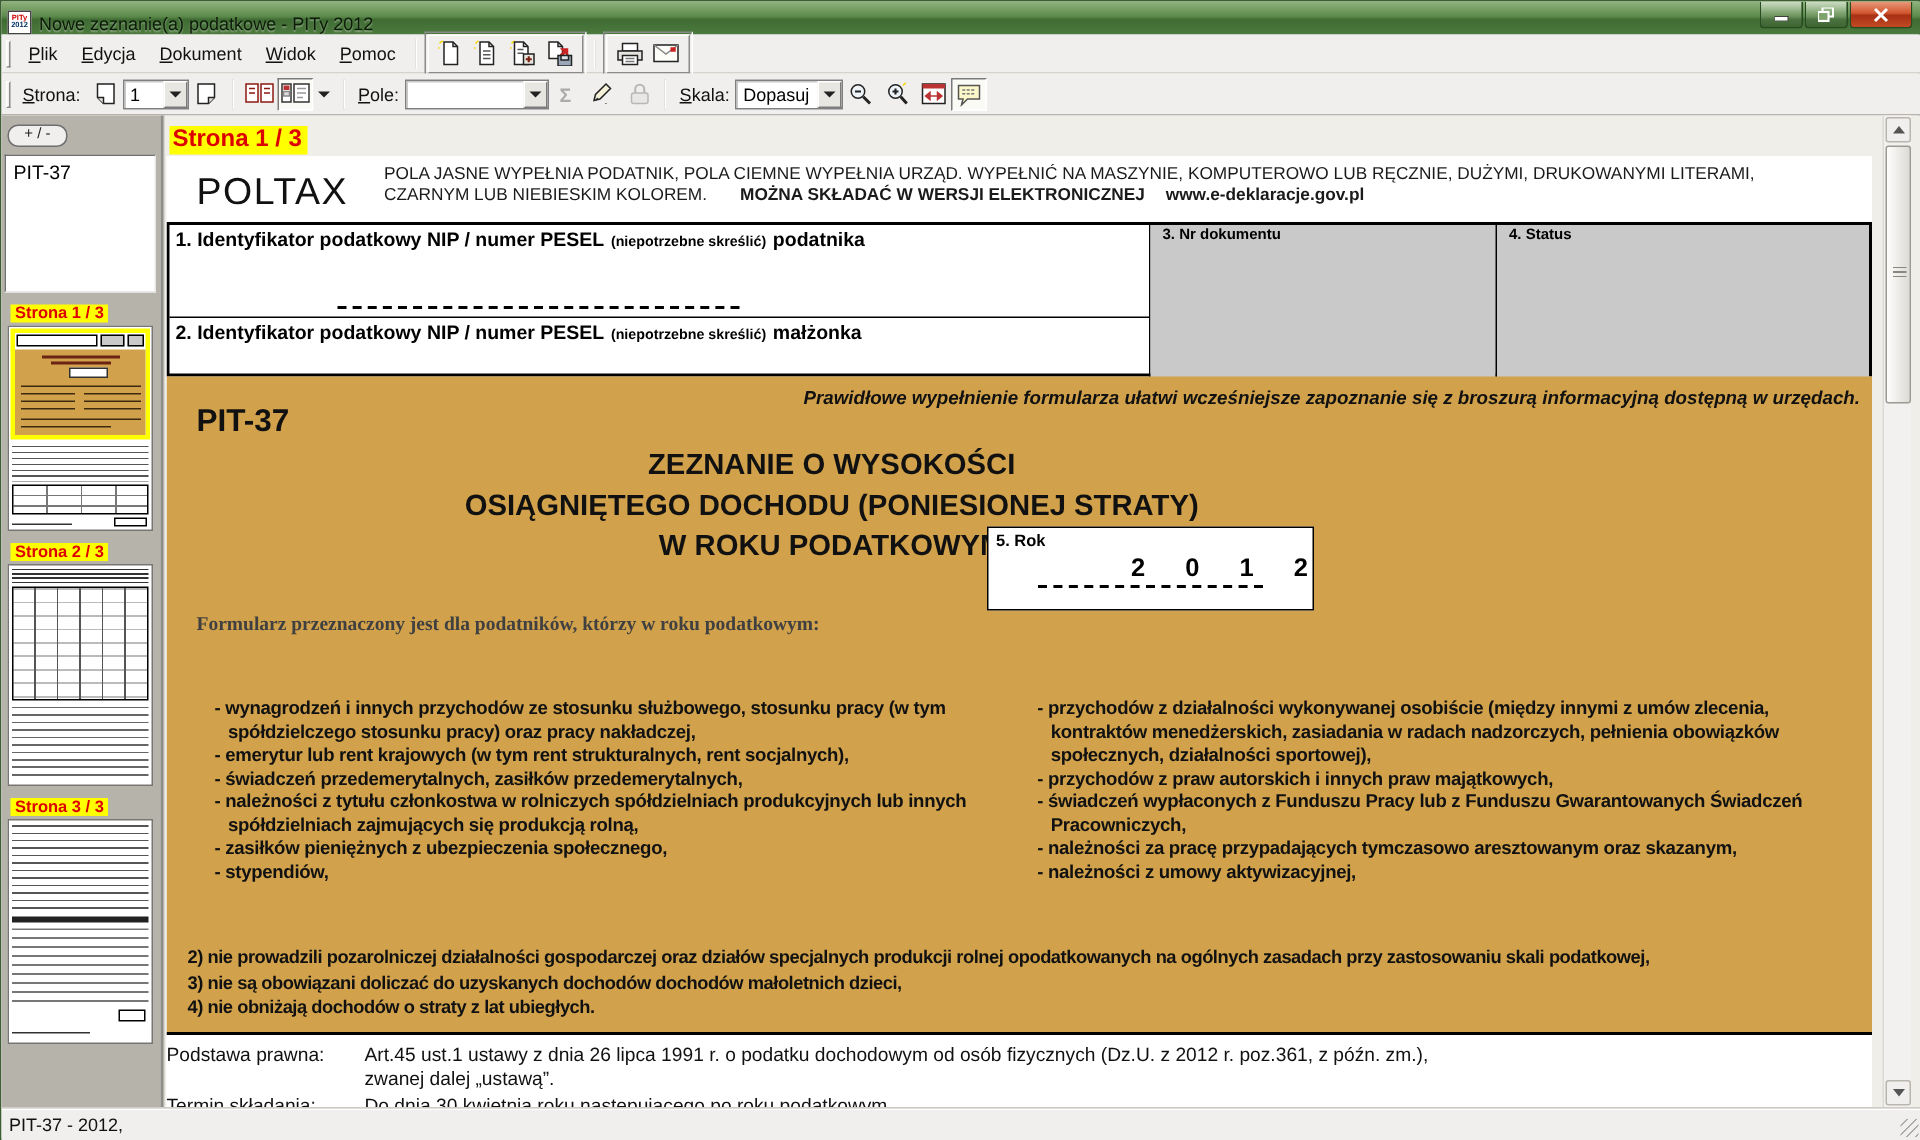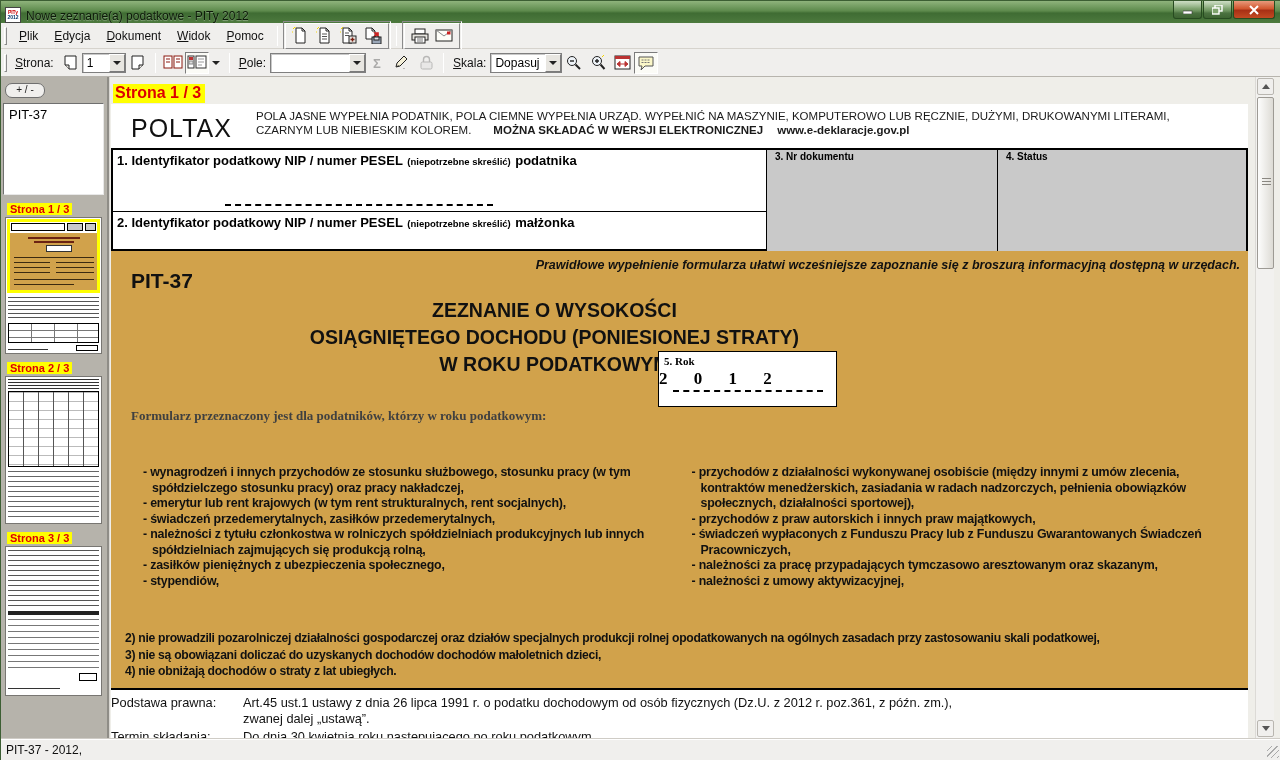--- a/index.html
+++ b/index.html
@@ -109,23 +109,23 @@
   .fnote { font-size:9.5px; font-weight:bold; }
   .dashline { position:absolute; left:112px; bottom:5px; width:268px; border-bottom:2px dashed #000; }
   .fgray { background:#c9c9c9; padding:1px 8px; font-size:10px; font-weight:bold; }
   .fgray.last { border-left:1px solid #000; }
 
   .tan { position:relative; height:437px; background:#d1a24b; }
   .tan-note { position:absolute; top:7px; right:8px; font-size:12.5px; font-weight:bold; font-style:italic; color:#111; }
   .form-code { position:absolute; top:18px; left:20px; font-size:21px; font-weight:bold; color:#111; }
   .title-block { position:absolute; top:46px; left:0; width:78%; text-align:center; font-size:19.5px; font-weight:bold;
     line-height:27px; color:#111; }
-  .rok-box { position:absolute; top:100px; left:547px; width:179px; height:56px; background:#fff; border:1px solid #000;font-family:Liberation Serif, serif; }
+  .rok-box { position:absolute; top:100px; left:547px; width:218px; height:56px; background:#fff; border:1px solid #000; }
   .rok-label { font-size:11px; font-weight:bold; margin:3px 0 0 5px; }
-  .rok-value { text-align:left; font-size:17px; font-weight:bold; letter-spacing:3px; word-spacing:16px; margin-top:2px; }
+  .rok-value { text-align:right; font-size:17px; font-weight:bold; letter-spacing:3px; word-spacing:16px; margin-top:2px; }
   .rok-dash { width:150px; margin:1px auto 0; border-bottom:2px dashed #000; }
   .intro { position:absolute; top:157px; left:20px; font-size:13px; font-weight:bold; color:#404040;font-family:Liberation Serif, serif; }
   .item1 { position:absolute; top:173px; left:20px; width:1104px; font-size:12.7px; font-weight:bold; line-height:15px;
     padding-left:16px; text-indent:-16px; color:#111; }
   .columns { position:absolute; top:214px; left:32px; right:6px; display:flex; }
   .col-left { width:49%; }
   .col-right { width:51%; padding-left:10px; }
   .bullet { font-size:12.4px; font-weight:bold; line-height:15.5px; letter-spacing:-0.2px;
     padding-left:9px; text-indent:-9px; color:#111; }
   .items234 { position:absolute; top:379px; left:14px; right:4px; font-size:12.2px; font-weight:bold;

